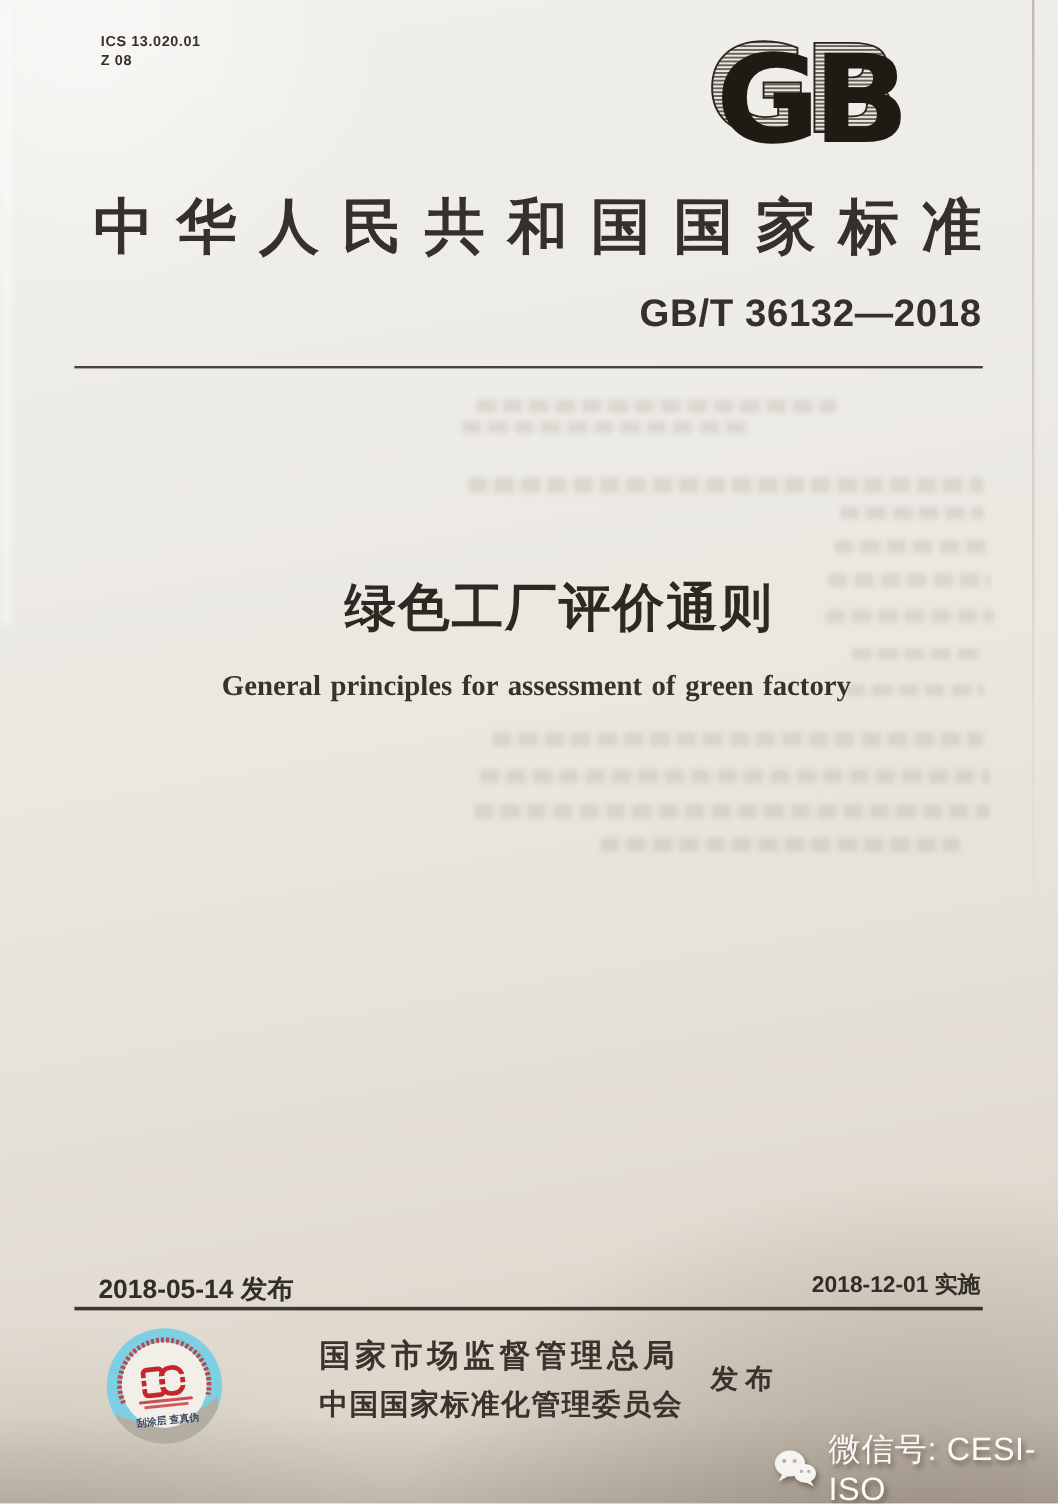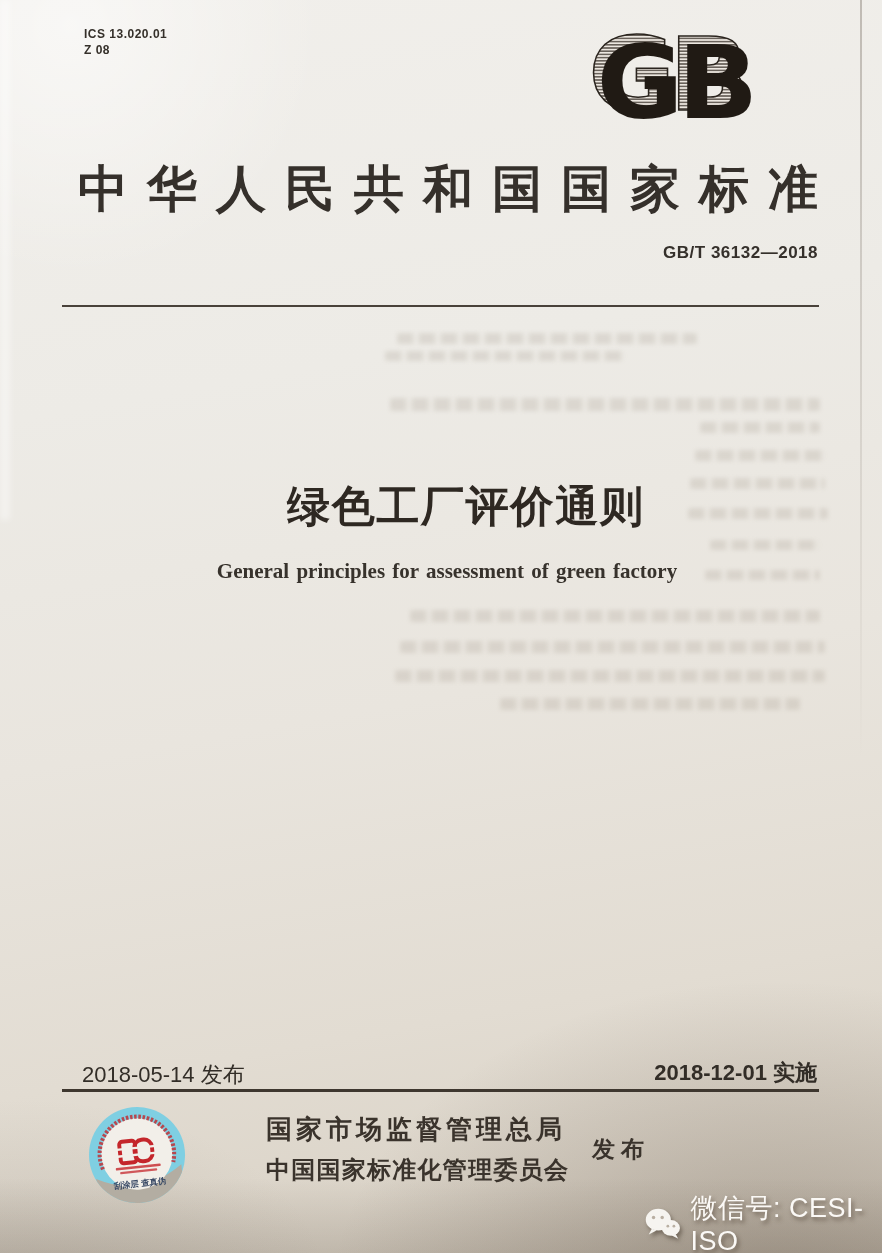--- a/index.html
+++ b/index.html
@@ -18,34 +18,34 @@
     background:linear-gradient(to bottom, rgba(90,78,66,0.32), rgba(90,78,66,0));}
   .left-highlight{position:absolute;top:0;left:0;width:10px;height:520px;
     background:rgba(255,255,255,0.4);filter:blur(3px);}
   .justify-chars{display:flex;justify-content:space-between;}
   .ics{position:absolute;left:84px;top:26px;font-family:"Liberation Sans",sans-serif;
     font-weight:bold;font-size:12px;line-height:1.35;color:#35302a;letter-spacing:0.5px;}
   .gb-logo{position:absolute;left:582px;top:24px;}
   .national-title{position:absolute;left:78px;top:156px;width:740px;font-size:50px;
     font-weight:bold;color:#35302b;}
   .std-number{position:absolute;top:243px;right:64px;font-family:"Liberation Sans",sans-serif;
-    font-weight:bold;font-size:17px;letter-spacing:0.5px;color:#35302b;}
+    font-weight:bold;font-size:32px;letter-spacing:0.5px;color:#35302b;}
   .rule{position:absolute;left:62px;width:757px;height:2px;background:#49423a;}
   .rule-top{top:305px;}
   .rule-dates{top:1089px;height:2.5px;background:#3e372f;}
   .smudge{position:absolute;border-radius:3px;filter:blur(2px);opacity:0.5;
     background:repeating-linear-gradient(90deg, rgba(140,128,112,0.35) 0px, rgba(140,128,112,0.35) 16px, rgba(140,128,112,0.05) 16px, rgba(140,128,112,0.05) 22px);}
   .title-cn{position:absolute;left:287px;top:478px;width:356px;font-size:43px;
     font-family:"Liberation Sans",sans-serif;font-weight:bold;color:#2e2822;}
   .title-en{position:absolute;left:47px;top:559px;width:800px;text-align:center;
-    font-weight:bold;font-size:21px;color:#37322c;word-spacing:2px;}
+    font-weight:bold;font-size:24px;color:#37322c;word-spacing:2px;}
   .date-issue{position:absolute;left:82px;top:1060px;font-family:"Liberation Sans",sans-serif;
-    font-weight:normal;font-size:22px;color:#322d27;}
+    font-weight:bold;font-size:22px;color:#322d27;}
   .date-impl{position:absolute;right:65px;top:1058px;font-family:"Liberation Sans",sans-serif;
-    font-weight:bold;font-size:22px;color:#322d27;}
+    font-weight:bold;font-size:19px;color:#322d27;}
   .issuer-block{position:absolute;left:266px;top:1112px;display:flex;align-items:center;
     gap:24px;color:#3a332c;}
   .issuer-line1{width:296px;font-size:26px;font-weight:bold;margin-bottom:7px;}
   .issuer-line2{width:302px;font-size:24px;font-weight:bold;}
   .publish-label{width:52px;font-size:23px;font-weight:bold;}
   .seal{position:absolute;left:88px;top:1106px;transform:rotate(-6deg);}
   .watermark{position:absolute;left:644px;top:1190px;display:flex;align-items:center;gap:10px;}
   .wechat-icon{filter:drop-shadow(2px 3px 2px rgba(70,58,45,0.55));}
   .watermark-text{font-family:"Liberation Sans",sans-serif;font-size:27px;color:#fbf9f6;
     letter-spacing:0.5px;text-shadow:2px 3px 4px rgba(80,66,52,0.65);}

